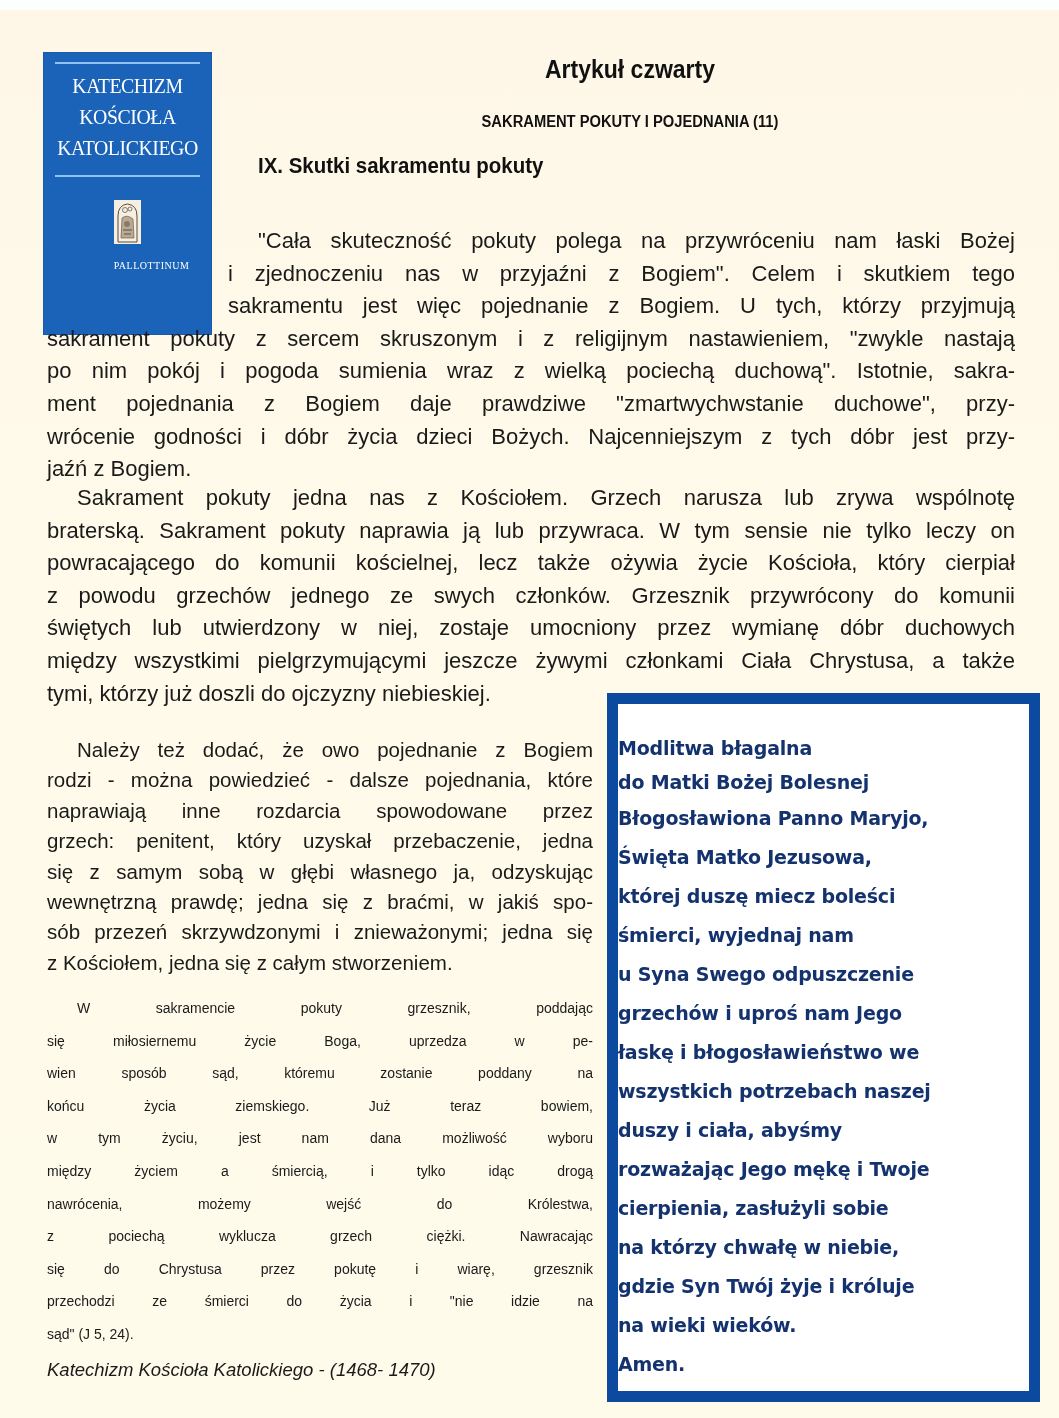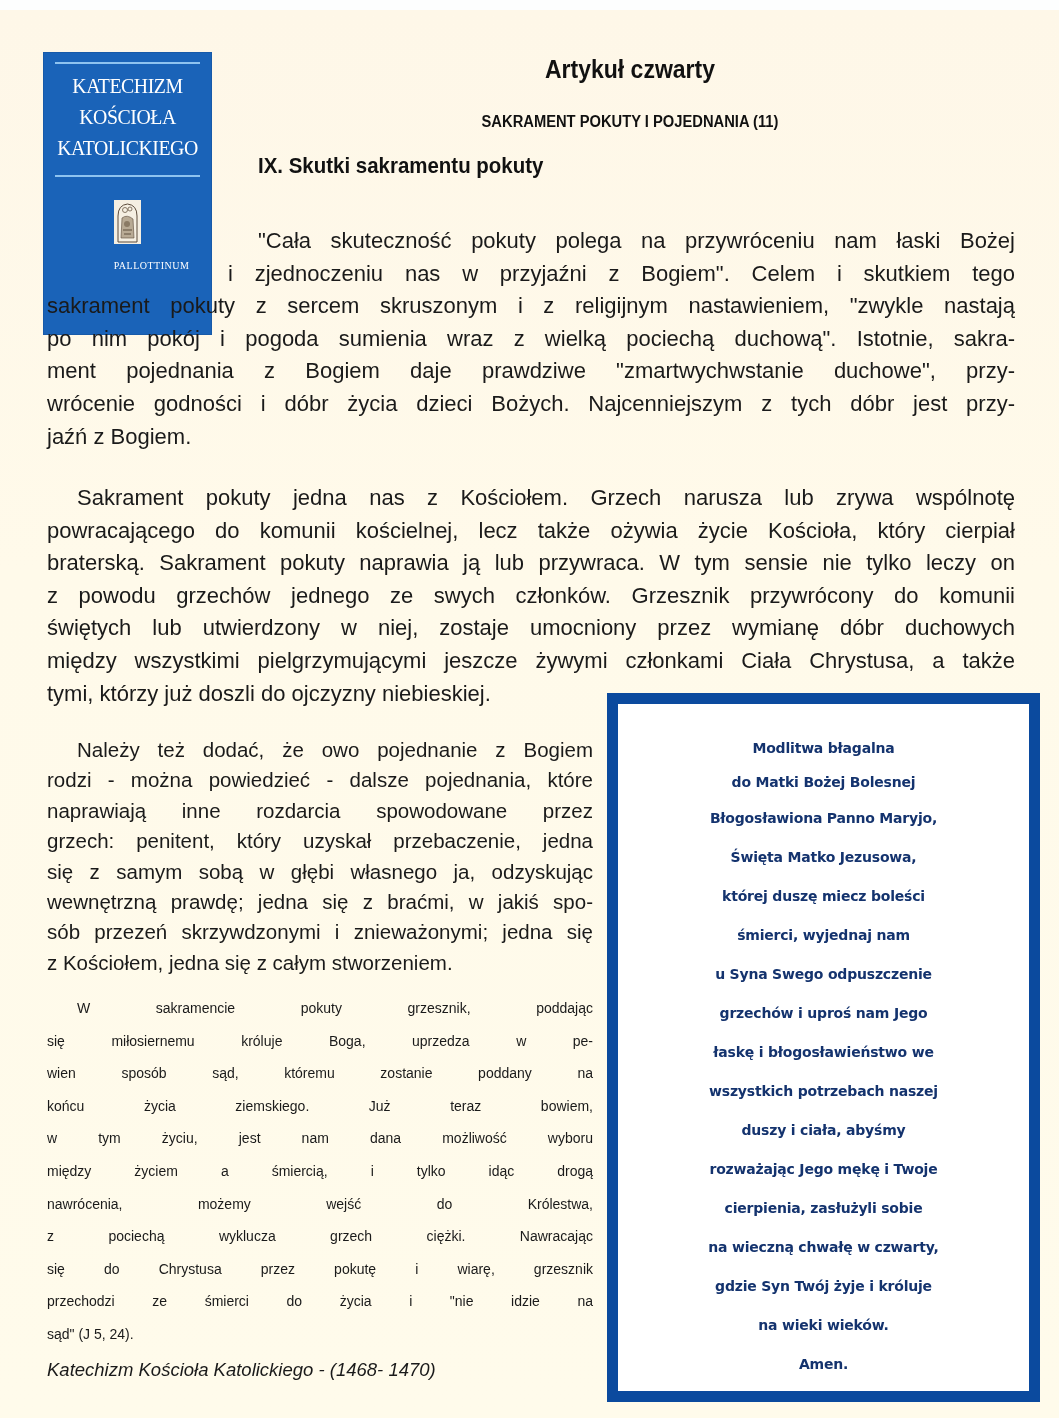--- a/index.html
+++ b/index.html
@@ -85,22 +85,22 @@
     text-align: left; font-style: italic; font-size: 18.5px; color: #1a1a1a;
   }
 
   
   .prayer-box {
     position: absolute; left: 607px; top: 693px; width: 433px; height: 709px;
     box-sizing: border-box; border: 11px solid #0b4a9e; background: #ffffff;
   }
   .prayer-box .inner {
     position: absolute; left: 0; right: 0; top: 27px;
-    text-align: center; color: #14336e; font-weight: bold;
-    font-size: 14px; line-height: 39px;
+    color: #14336e; font-weight: bold;
+    font-size: 19px; line-height: 39px;
     font-family: "DejaVu Sans", sans-serif;
     letter-spacing: -0.2px;
   }
   .prayer-box .title-line { line-height: 34px; }
   .prayer-box .ln { display: block; white-space: nowrap; }
 </style>
 </head>
 <body>
 
 <div class="top-strip"></div>
@@ -127,51 +127,52 @@
   <div class="publisher">PALLOTTINUM</div>
 </div>
 
 <div class="h-article">Artykuł czwarty</div>
 <div class="h-sub">SAKRAMENT POKUTY I POJEDNANIA (11)</div>
 <div class="h-section">IX. Skutki sakramentu pokuty</div>
 
 <div class="para p1">
   <span class="ln first">"Cała skuteczność pokuty polega na przywróceniu nam łaski Bożej</span>
   <span class="ln ind">i zjednoczeniu nas w przyjaźni z Bogiem". Celem i skutkiem tego</span>
+  <span class="ln ind">sakramentu jest więc pojednanie z Bogiem. U tych, którzy przyjmują</span>
   <span class="ln">sakrament pokuty z sercem skruszonym i z religijnym nastawieniem, "zwykle nastają</span>
   <span class="ln">po nim pokój i pogoda sumienia wraz z wielką pociechą duchową". Istotnie, sakra-</span>
   <span class="ln">ment pojednania z Bogiem daje prawdziwe "zmartwychwstanie duchowe", przy-</span>
   <span class="ln">wrócenie godności i dóbr życia dzieci Bożych. Najcenniejszym z tych dóbr jest przy-</span>
   <span class="ln last">jaźń z Bogiem.</span>
 </div>
 
 <div class="para p2">
   <span class="ln first">Sakrament pokuty jedna nas z Kościołem. Grzech narusza lub zrywa wspólnotę</span>
+  <span class="ln">braterską. Sakrament pokuty naprawia ją lub przywraca. W tym sensie nie tylko leczy on</span>
   <span class="ln">powracającego do komunii kościelnej, lecz także ożywia życie Kościoła, który cierpiał</span>
-  <span class="ln">braterską. Sakrament pokuty naprawia ją lub przywraca. W tym sensie nie tylko leczy on</span>
   <span class="ln">z powodu grzechów jednego ze swych członków. Grzesznik przywrócony do komunii</span>
   <span class="ln">świętych lub utwierdzony w niej, zostaje umocniony przez wymianę dóbr duchowych</span>
   <span class="ln">między wszystkimi pielgrzymującymi jeszcze żywymi członkami Ciała Chrystusa, a także</span>
   <span class="ln last">tymi, którzy już doszli do ojczyzny niebieskiej.</span>
 </div>
 
 <div class="para p3">
   <span class="ln first">Należy też dodać, że owo pojednanie z Bogiem</span>
   <span class="ln">rodzi - można powiedzieć - dalsze pojednania, które</span>
   <span class="ln">naprawiają inne rozdarcia spowodowane przez</span>
   <span class="ln">grzech: penitent, który uzyskał przebaczenie, jedna</span>
   <span class="ln">się z samym sobą w głębi własnego ja, odzyskując</span>
   <span class="ln">wewnętrzną prawdę; jedna się z braćmi, w jakiś spo-</span>
   <span class="ln">sób przezeń skrzywdzonymi i znieważonymi; jedna się</span>
   <span class="ln last">z Kościołem, jedna się z całym stworzeniem.</span>
 </div>
 
 <div class="para p4">
   <span class="ln first">W sakramencie pokuty grzesznik, poddając</span>
-  <span class="ln">się miłosiernemu króluje Boga, uprzedza w pe-</span>
+  <span class="ln">się miłosiernemu życie Boga, uprzedza w pe-</span>
   <span class="ln">wien sposób sąd, któremu zostanie poddany na</span>
   <span class="ln">końcu życia ziemskiego. Już teraz bowiem,</span>
   <span class="ln">w tym życiu, jest nam dana możliwość wyboru</span>
   <span class="ln">między życiem a śmiercią, i tylko idąc drogą</span>
   <span class="ln">nawrócenia, możemy wejść do Królestwa,</span>
   <span class="ln">z pociechą wyklucza grzech ciężki. Nawracając</span>
   <span class="ln">się do Chrystusa przez pokutę i wiarę, grzesznik</span>
   <span class="ln">przechodzi ze śmierci do życia i "nie idzie na</span>
   <span class="ln last">sąd" (J 5, 24).</span>
 </div>
@@ -186,18 +187,18 @@
     <span class="ln">Święta Matko Jezusowa,</span>
     <span class="ln">której duszę miecz boleści</span>
     <span class="ln">śmierci, wyjednaj nam</span>
     <span class="ln">u Syna Swego odpuszczenie</span>
     <span class="ln">grzechów i uproś nam Jego</span>
     <span class="ln">łaskę i błogosławieństwo we</span>
     <span class="ln">wszystkich potrzebach naszej</span>
     <span class="ln">duszy i ciała, abyśmy</span>
     <span class="ln">rozważając Jego mękę i Twoje</span>
     <span class="ln">cierpienia, zasłużyli sobie</span>
-    <span class="ln">na wieczną chwałę w czwarty,</span>
+    <span class="ln">na którzy chwałę w niebie,</span>
     <span class="ln">gdzie Syn Twój żyje i króluje</span>
     <span class="ln">na wieki wieków.</span>
     <span class="ln">Amen.</span>
   </div>
 </div>
 
 </body></html>

